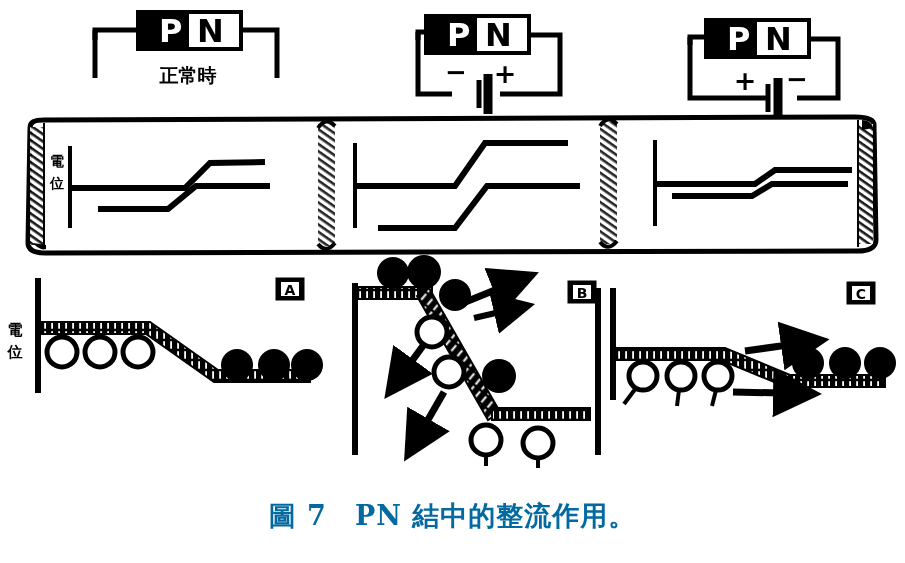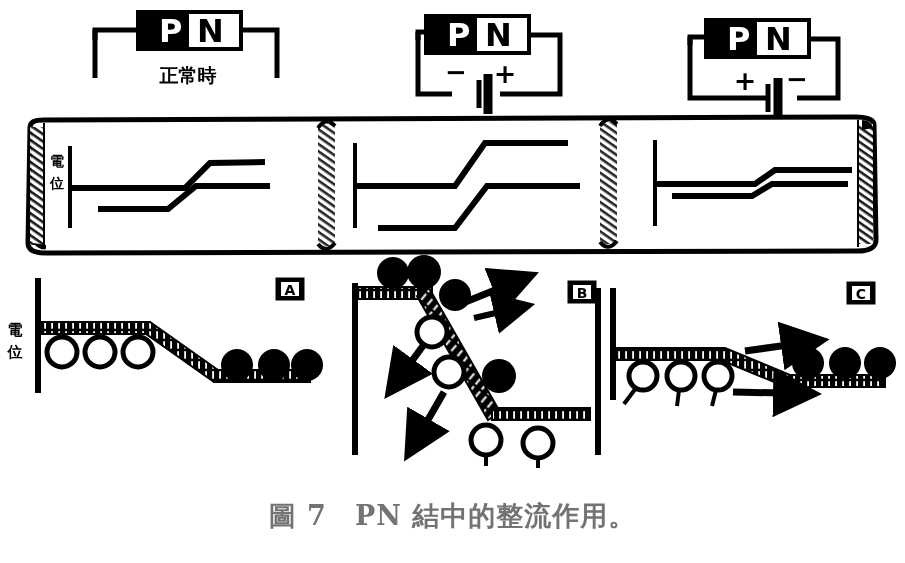--- a/index.html
+++ b/index.html
@@ -6,21 +6,21 @@
   body{
     width:905px;height:563px;overflow:hidden;position:relative;
     font-family:"DejaVu Sans","Liberation Sans",sans-serif;
     color:#000;
   }
   #figure{position:absolute;inset:0;width:905px;height:563px;}
   svg{display:block;}
   .cap{
     position:absolute;left:0;right:0;top:498px;text-align:center;
     font-family:"DejaVu Serif","Liberation Serif",serif;
-    font-weight:bold;font-size:27px;letter-spacing:1px;color:#737373;
+    font-weight:bold;font-size:27px;letter-spacing:1px;color:#0369a1;
     white-space:pre;
   }
 </style>
 </head>
 <body>
 
 <div id="figure">
 
   <svg width="905" height="563" viewBox="0 0 905 563">
     <defs>

